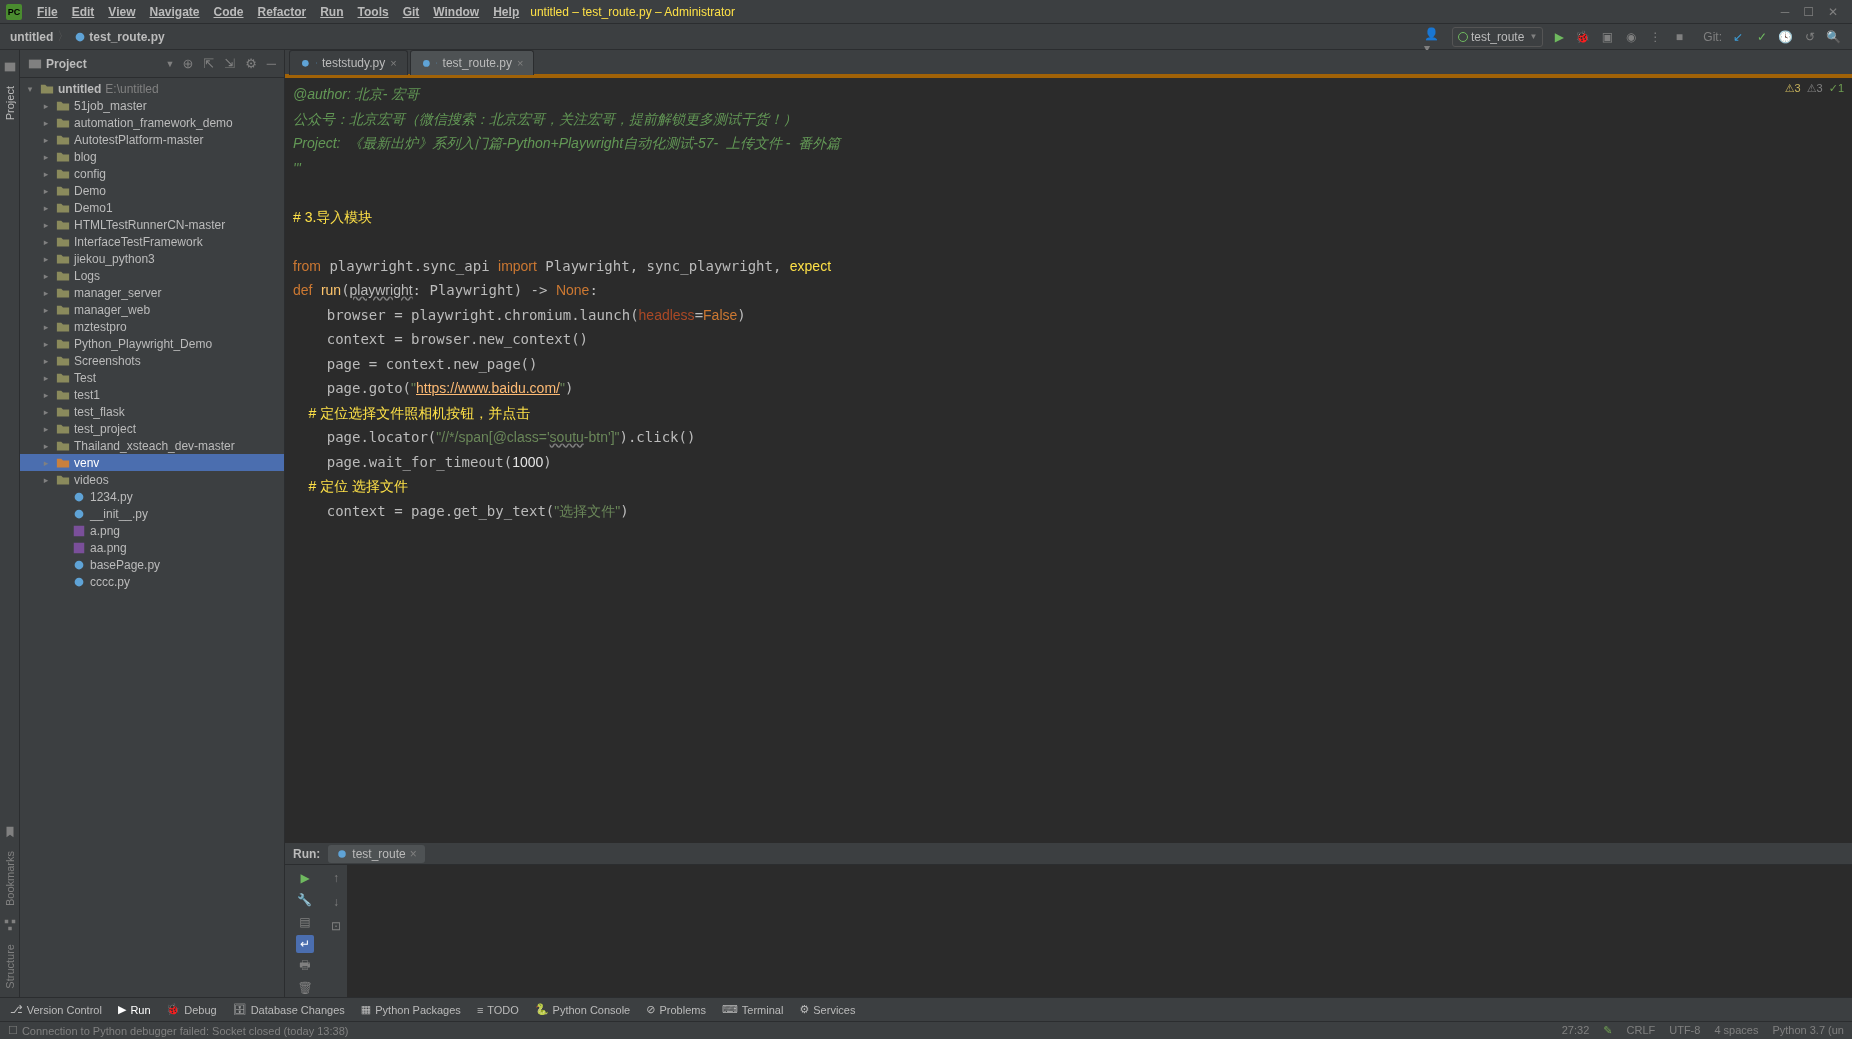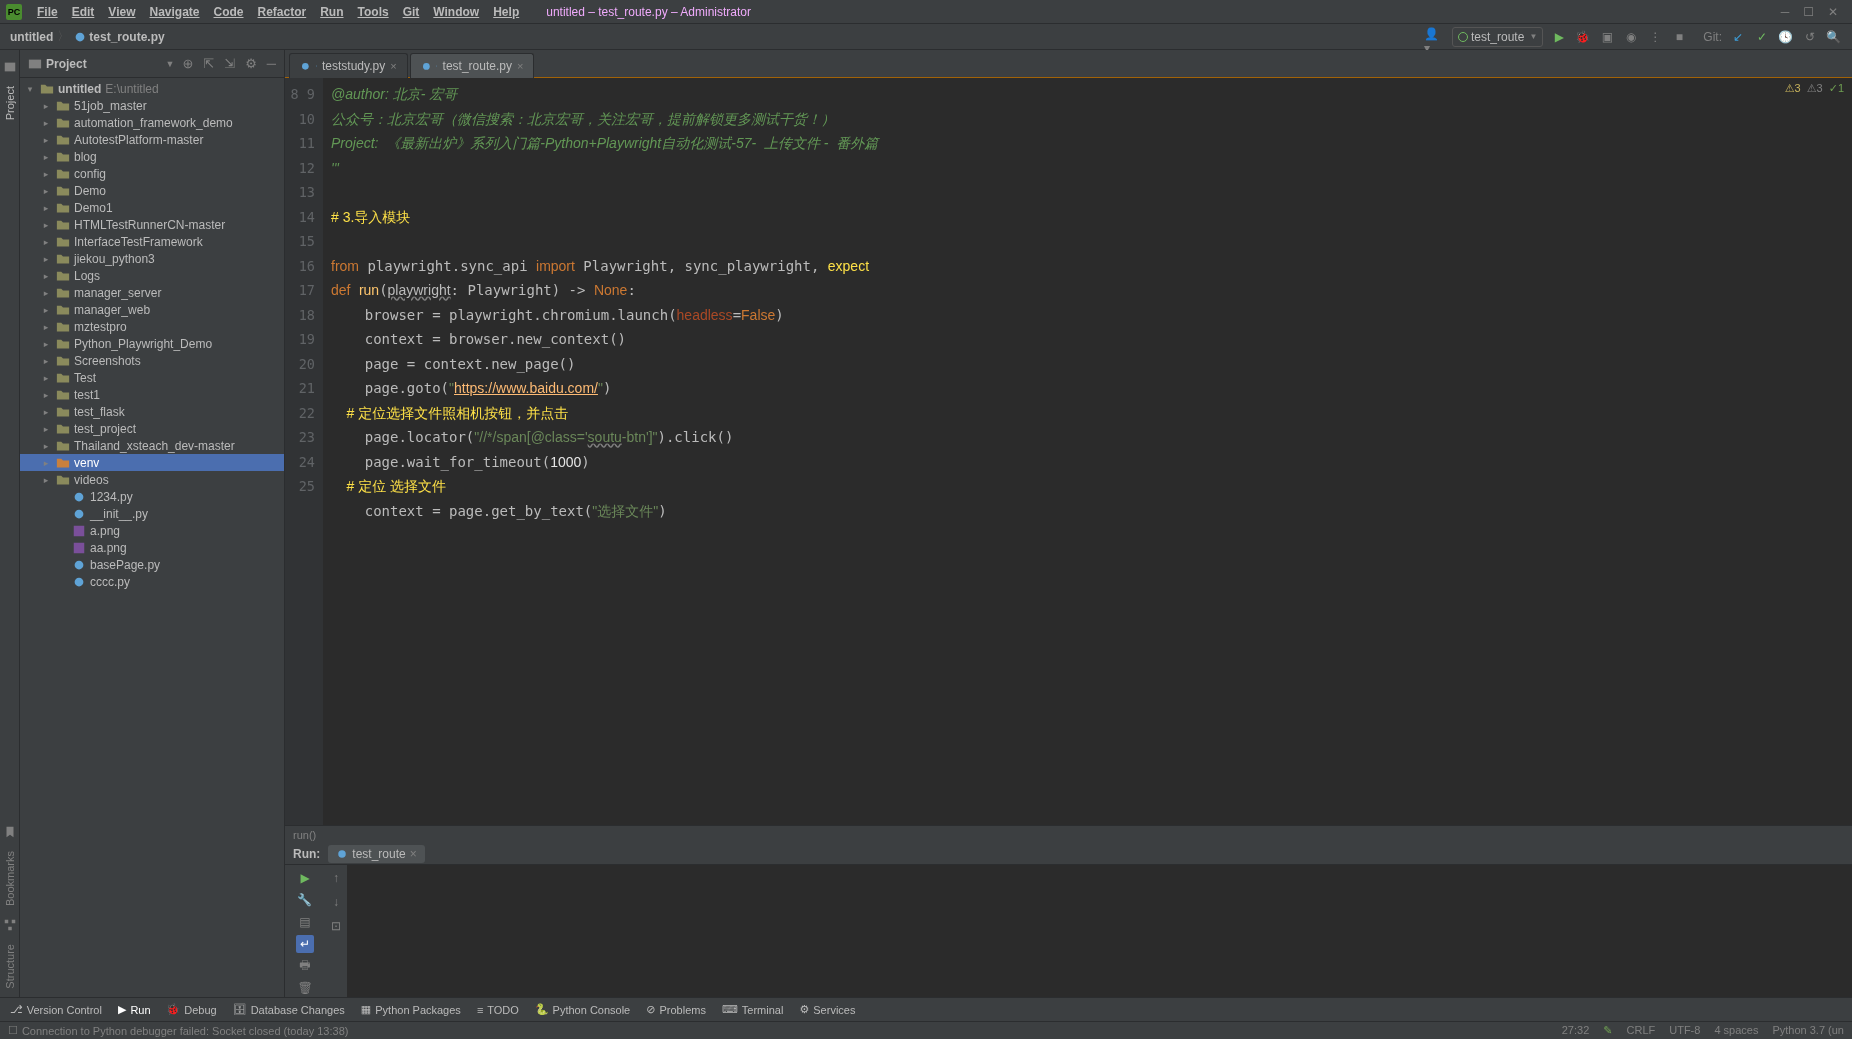--- a/index.html
+++ b/index.html
@@ -2,21 +2,21 @@
 <html><head>
 <meta charset="utf-8">
 <style>
 * { box-sizing: border-box; margin: 0; padding: 0; font-family: 'Segoe UI', sans-serif; }
 body { background: #3c3f41; color: #bbbbbb; font-size: 12px; overflow: hidden; width: 1852px; height: 1039px; position: relative; }
 
 .menubar { height: 24px; background: #3c3f41; display: flex; align-items: center; padding: 0 6px; border-bottom: 1px solid #2b2d2f; }
 .menubar .app-icon { width: 16px; height: 16px; background: #4a8c2f; border-radius: 2px; margin-right: 8px; display: flex; align-items: center; justify-content: center; font-size: 9px; font-weight: bold; color: #000; }
 .menubar .mi { padding: 0 7px; cursor: pointer; font-weight: bold; }
 .menubar .underline { text-decoration: underline; }
-.menubar .title { margin-left: 20px; color: #f0abfc; }
+.menubar .title { margin-left: 4px; color: #fde047; }
 .menubar .winctrl { margin-left: auto; display: flex; gap: 14px; padding-right: 8px; }
 .menubar .winctrl span { cursor: pointer; color: #808080; }
 
 .navbar { height: 26px; background: #3c3f41; display: flex; align-items: center; padding: 0 10px; border-bottom: 1px solid #2b2d2f; }
 .navbar .bc { font-weight: bold; color: #bbbbbb; }
 .navbar .sep { color: #5a5a5a; margin: 0 4px; }
 .navbar .bc-icon { width: 14px; height: 14px; display: inline-block; vertical-align: middle; margin-right: 2px; }
 .navbar .right { margin-left: auto; display: flex; align-items: center; gap: 8px; }
 .navbar .avatar-btn { width: 20px; height: 20px; color: #808080; }
 .navbar .run-select { background: #3c3f41; border: 1px solid #555; border-radius: 3px; padding: 2px 18px 2px 18px; display: flex; align-items: center; gap: 4px; position: relative; }
@@ -41,21 +41,21 @@
 .tree-item { display: flex; align-items: center; height: 17px; padding-left: 6px; cursor: pointer; white-space: nowrap; }
 .tree-item.selected { background: #4b6eaf; color: #fff; }
 .tree-item .arr { width: 12px; text-align: center; color: #808080; font-size: 9px; }
 .tree-item .ficon { width: 14px; height: 14px; margin: 0 4px; flex-shrink: 0; }
 .tree-item .txt { font-size: 12px; }
 .tree-item .ext { color: #808080; margin-left: 4px; }
 .folder-icon { fill: #8a8a5c; }
 .folder-icon.orange { fill: #c9803d; }
 
 .editor-wrap { flex: 1; display: flex; flex-direction: column; background: #2b2b2b; }
-.tabbar { height: 28px; background: #3c3f41; display: flex; align-items: flex-end; padding-left: 4px; border-bottom: 1px solid #a16207; }
+.tabbar { height: 28px; background: #3c3f41; display: flex; align-items: flex-end; padding-left: 4px; border-bottom: 4px solid #a16207; }
 .etab { padding: 5px 10px; display: flex; align-items: center; gap: 5px; background: #3c3f41; border: 1px solid #2b2d2f; border-bottom: none; margin-right: 2px; cursor: pointer; border-radius: 3px 3px 0 0; position: relative; bottom: -1px; }
 .etab.active { background: #4e5254; }
 .etab .close { color: #808080; font-size: 11px; }
 .editor-body { flex: 1; display: flex; overflow: hidden; position: relative; }
 .gutter { width: 38px; background: #313335; text-align: right; padding: 4px 8px 0 0; color: #606366; font-family: 'Consolas', monospace; font-size: 13.5px; line-height: 24.5px; user-select: none; }
 .code { flex: 1; padding: 4px 0 0 8px; font-family: 'Consolas', monospace; font-size: 14px; line-height: 24.5px; white-space: pre; overflow: auto; background: #2b2b2b; }
 .doc-comment { color: #629755; font-style: italic; }
 .comment { color: #fde047; }
 .kw { color: #cc7832; }
 .fn { color: #ffc66d; }
@@ -408,39 +408,20 @@
             <circle cx="8" cy="8" r="5" fill="#5fa3d6"></circle>
           </svg>
           <svg width="12" height="12" viewBox="0 0 16 16">
             <circle cx="8" cy="8" r="5" fill="#5fa3d6"></circle>
           </svg>
           <span>test_route.py</span>
           <span class="close">×</span>
         </div>
       </div>
     <div class="editor-body">
-      <div class="gutter" id="gutter">8
-9
-10
-11
-12
-13
-14
-15
-16
-17
-18
-19
-20
-21
-22
-23
-24
-25
-</div>
       <div class="code" id="code"><span class="doc-comment">@author: 北京- 宏哥</span>
 <span class="doc-comment">公众号：北京宏哥（微信搜索：北京宏哥，关注宏哥，提前解锁更多测试干货！）</span>
 <span class="doc-comment">Project:  《最新出炉》系列入门篇-Python+Playwright自动化测试-57-  上传文件 -  番外篇</span>
 <span class="doc-comment">'''</span>
 
 <span class="comment"># 3.导入模块</span>
 
 <span class="kw">from</span> playwright.sync_api <span class="kw">import</span> Playwright, sync_playwright, <span class="comment">expect</span>
 <span class="kw">def</span> <span class="fn">run</span>(<span class="underlined">playwright</span>: Playwright) -&gt; <span class="builtin">None</span>:
     browser = playwright.chromium.launch(<span class="named">headless</span>=<span class="kw">False</span>)
@@ -452,21 +433,20 @@
     page.wait_for_timeout(<span class="num">1000</span>)
 <span class="comment">    # 定位 选择文件</span>
     context = page.get_by_text(<span class="str">"选择文件"</span>)
 </div>
       <div class="insp">
         <span class="warn">⚠<span>3</span></span>
         <span class="weak">⚠<span>3</span></span>
         <span class="typo">✓<span>1</span></span>
       </div>
     </div>
-    <div class="ctx-path">run()</div>
 
     <div class="rwrap">
       <div class="rtabs">
         <span class="rtitle">Run:</span>
         <div class="rtab">
           <svg width="12" height="12" viewBox="0 0 16 16">
               <circle cx="8" cy="8" r="5" fill="#5fa3d6"></circle>
             </svg>
           <span>test_route</span>
           <span class="close">×</span>

